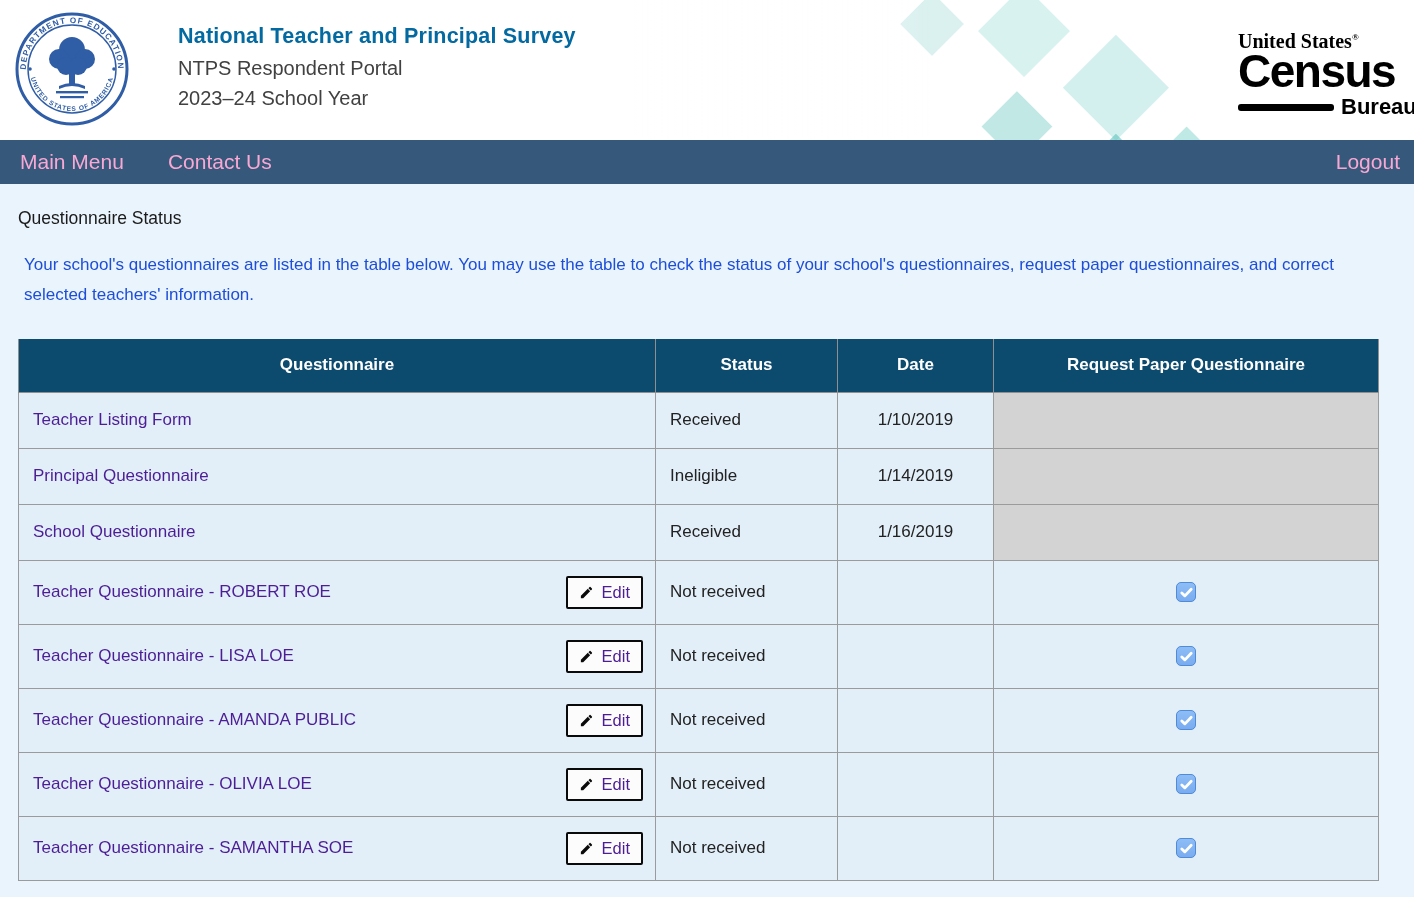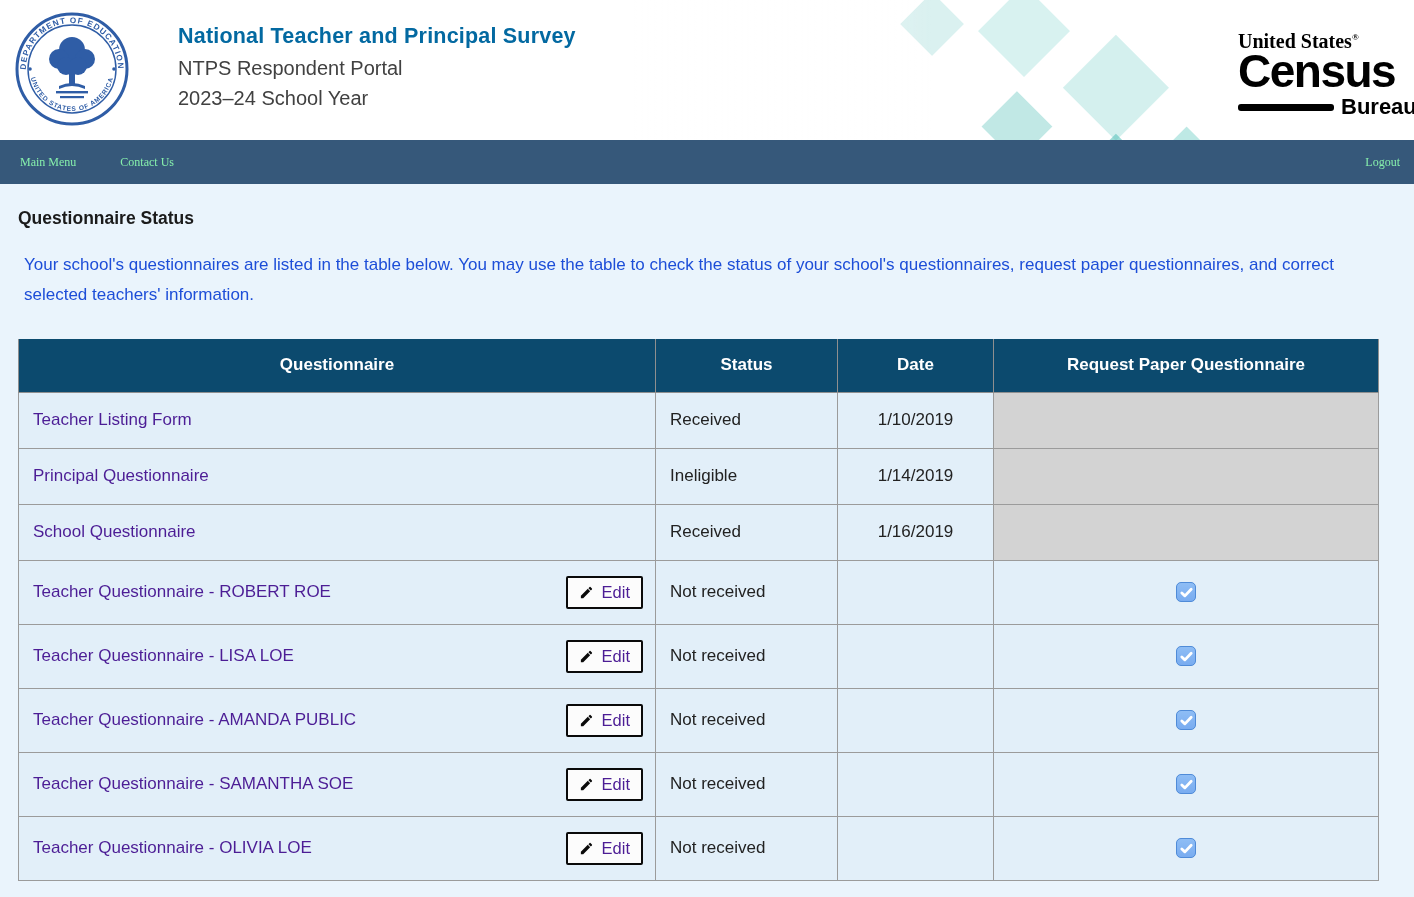--- a/index.html
+++ b/index.html
@@ -21,26 +21,26 @@
   .census-logo { position:absolute; right:18px; top:30px; width:158px; color:#000; }
   .census-us { font-family:"Liberation Serif", serif; font-weight:bold; font-size:20px; text-align:left; padding-right:4px; white-space:nowrap; }
   .census-us sup { font-size:9px; }
   .census-word { font-size:46px; font-weight:bold; letter-spacing:-1.5px; line-height:40px; margin-top:-2px; }
   .census-bureau { display:flex; align-items:center; gap:7px; margin-top:3px; }
   .census-bar { flex:0 0 96px; height:7px; background:#000; border-radius:3px; }
   .census-bureau span { font-weight:bold; font-size:22px; }
 
   
   .navbar { height:44px; background:#36587A; display:flex; align-items:center; padding:0 14px 0 20px; }
-  .nav-item { color:#86efac; font-size:12px; font-weight:500; margin-right:44px; cursor:pointer;font-family:Liberation Serif, serif; }
+  .nav-item { color:#f9a8d4; font-size:21px; font-weight:500; margin-right:44px; cursor:pointer; }
   .nav-logout { margin-left:auto; margin-right:0; }
 
   
   .content { padding:0 18px; }
-  .page-heading { margin:24px 0 0 0; font-size:17.5px; font-weight:bold; color:#1b1b1b; }
+  .page-heading { margin:24px 0 0 0; font-size:17.5px; font-weight:normal; color:#1b1b1b; }
   .page-desc { margin:21px 0 0 6px; font-size:17px; line-height:30px; color:#1d4ed8; max-width:1315px; }
 
   
   table.q-table { margin-top:29px; width:1360px; border-collapse:collapse; table-layout:fixed; font-size:17px; }
   .q-table th {
     background:#0c4a6e; color:#ffffff; font-weight:bold; font-size:17px;
     height:53px; border:1px solid #8f8f8f; border-top:none; text-align:center;
   }
   .q-table td { background:#E2EFF9; border:1px solid #9b9b9b; color:#222; padding:0; }
   tr.plain td { height:56px; }
@@ -280,46 +280,46 @@
         <svg width="15" height="15" viewBox="0 0 16 16" fill="none">
                 <path d="M3 8.5 L6.3 11.6 L13 4.6" stroke="#ffffff" stroke-width="3" stroke-linecap="round" stroke-linejoin="round"></path>
               </svg>
       </span>
     </td>
   </tr>
 
   <tr class="has-edit">
     <td>
       <div class="q-cell-inner">
+        <span class="q-name">Teacher Questionnaire - OLIVIA LOE</span>
+        <button class="edit-button">
+          <span>
+            <svg width="15" height="15" viewBox="0 0 24 24" fill="#0a0a0a">
+                    <path d="M3 17.25V21h3.75L17.81 9.94l-3.75-3.75L3 17.25zM20.71 7.04c.39-.39.39-1.02 0-1.41l-2.34-2.34a.9959.9959 0 0 0-1.41 0l-1.83 1.83 3.75 3.75 1.83-1.83z"></path>
+                  </svg>
+          </span>
+          <span>Edit</span>
+        </button>
+      </div>
+    </td>
+    <td class="status-cell">Not received</td>
+    <td class="date-cell"></td>
+    <td class="request-cell">
+      <span class="checkbox">
+        <svg width="15" height="15" viewBox="0 0 16 16" fill="none">
+                <path d="M3 8.5 L6.3 11.6 L13 4.6" stroke="#ffffff" stroke-width="3" stroke-linecap="round" stroke-linejoin="round"></path>
+              </svg>
+      </span>
+    </td>
+  </tr>
+
+  <tr class="has-edit">
+    <td>
+      <div class="q-cell-inner">
         <span class="q-name">Teacher Questionnaire - SAMANTHA SOE</span>
-        <button class="edit-button">
-          <span>
-            <svg width="15" height="15" viewBox="0 0 24 24" fill="#0a0a0a">
-                    <path d="M3 17.25V21h3.75L17.81 9.94l-3.75-3.75L3 17.25zM20.71 7.04c.39-.39.39-1.02 0-1.41l-2.34-2.34a.9959.9959 0 0 0-1.41 0l-1.83 1.83 3.75 3.75 1.83-1.83z"></path>
-                  </svg>
-          </span>
-          <span>Edit</span>
-        </button>
-      </div>
-    </td>
-    <td class="status-cell">Not received</td>
-    <td class="date-cell"></td>
-    <td class="request-cell">
-      <span class="checkbox">
-        <svg width="15" height="15" viewBox="0 0 16 16" fill="none">
-                <path d="M3 8.5 L6.3 11.6 L13 4.6" stroke="#ffffff" stroke-width="3" stroke-linecap="round" stroke-linejoin="round"></path>
-              </svg>
-      </span>
-    </td>
-  </tr>
-
-  <tr class="has-edit">
-    <td>
-      <div class="q-cell-inner">
-        <span class="q-name">Teacher Questionnaire - OLIVIA LOE</span>
         <button class="edit-button">
           <span>
             <svg width="15" height="15" viewBox="0 0 24 24" fill="#0a0a0a">
                     <path d="M3 17.25V21h3.75L17.81 9.94l-3.75-3.75L3 17.25zM20.71 7.04c.39-.39.39-1.02 0-1.41l-2.34-2.34a.9959.9959 0 0 0-1.41 0l-1.83 1.83 3.75 3.75 1.83-1.83z"></path>
                   </svg>
           </span>
           <span>Edit</span>
         </button>
       </div>
     </td>

